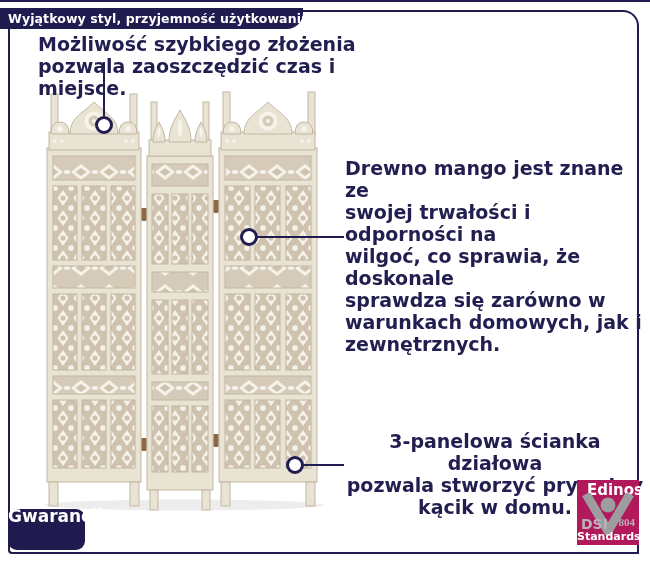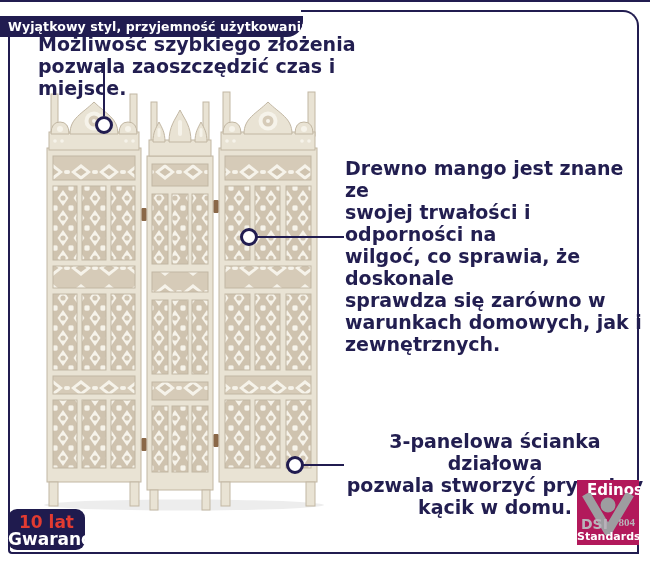--- a/index.html
+++ b/index.html
@@ -6,21 +6,21 @@
   .page{position:relative;width:650px;height:564px;background:#ffffff;overflow:hidden;
         font-family:"DejaVu Sans","Liberation Sans",sans-serif;}
   .top-edge{position:absolute;left:0;top:0;width:650px;height:2px;background:#211c50;}
   .frame{position:absolute;box-sizing:border-box;pointer-events:none;}
   .frame-tr{left:301px;top:10px;width:338px;height:544px;
             border-top:2px solid #211c50;border-right:2px solid #211c50;
             border-top-right-radius:16px;}
   .frame-lb{left:8px;top:20px;width:629px;height:534px;
             border-left:2px solid #211c50;border-bottom:2px solid #211c50;
             border-bottom-left-radius:4px;}
-  .banner{position:absolute;left:0;top:16px;width:303px;height:21px;background:#211c50;
+  .banner{position:absolute;left:0;top:8px;width:303px;height:21px;background:#211c50;
           border-radius:0 0 16px 0;display:flex;align-items:center;z-index:5;}
   .banner span{color:#ffffff;font-weight:bold;font-size:12.5px;padding-left:8px;white-space:nowrap;letter-spacing:0.1px;}
   .logo{position:absolute;left:462px;top:14px;width:175px;height:72px;}
   .chair{position:absolute;left:0;top:0;}
   .brand{position:absolute;left:80px;top:5px;font-size:43px;font-weight:bold;color:#121212;
          transform:scaleX(0.62);transform-origin:left top;letter-spacing:1px;
          font-family:"Liberation Sans",sans-serif;}
   .callout-text{position:absolute;color:#221e50;font-weight:bold;font-size:19px;
                 line-height:22px;white-space:pre-line;}
   .ct-fold{left:38px;top:33px;width:330px;}
@@ -199,21 +199,20 @@
 kącik w domu.</div>
 
   <div class="cline cline-fold"></div>
   <div class="cdot cdot-fold"></div>
   <div class="cline cline-mango"></div>
   <div class="cdot cdot-mango"></div>
   <div class="cline cline-panels"></div>
   <div class="cdot cdot-panels"></div>
 
   <div class="warranty">
-    <div class="years">10 lat</div>
     <div class="label">Gwarancji</div>
   </div>
 
   <div class="cert">
     <span class="cbrand">Edinos</span>
     <svg class="vsvg" width="62" height="42" viewBox="0 0 62 42">
       <path d="M9 1 L31 38 L53 1" stroke="#9d9da0" stroke-width="9" fill="none"></path>
       <circle cx="31" cy="12" r="7.5" fill="#9d9da0"></circle>
     </svg>
     <span class="cleft">DSI</span>

